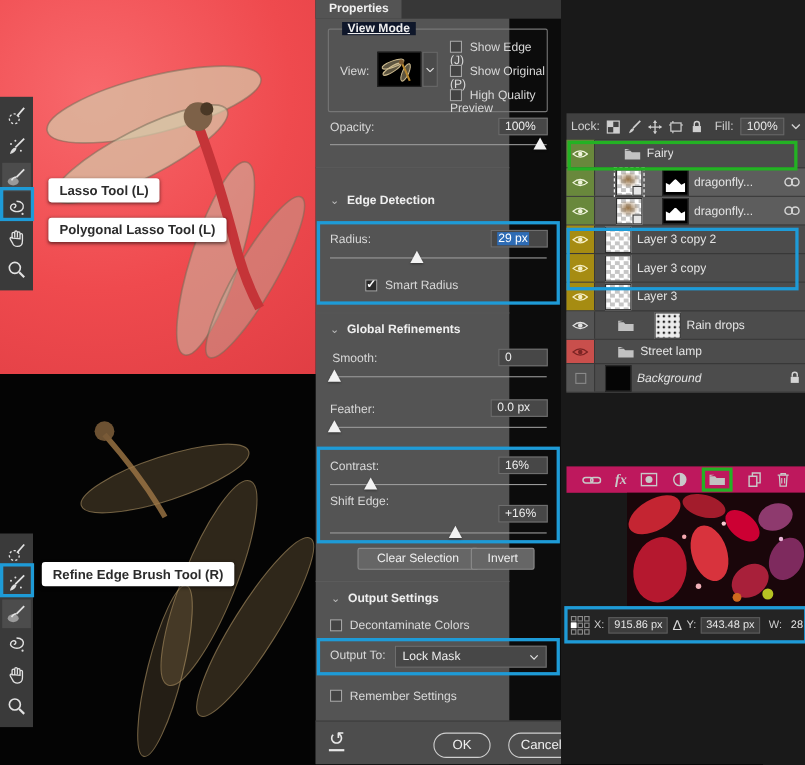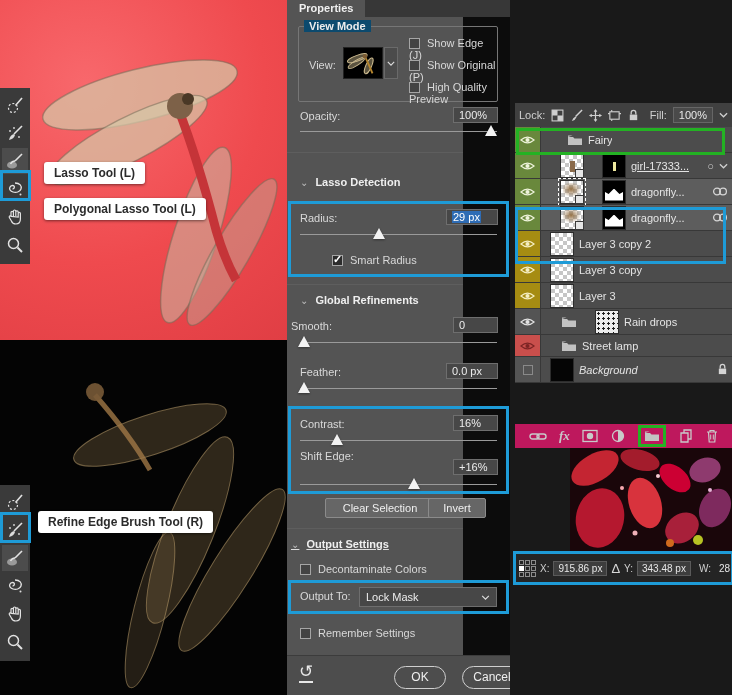--- a/index.html
+++ b/index.html
@@ -21,21 +21,21 @@
   .hl-green{border:3px solid #23b223;}
 
   .tooltip{background:#fff;color:#2b2b2b;font-size:12px;font-weight:600;
            padding:4px 10px;border-radius:3px;white-space:nowrap;box-shadow:0 1px 3px rgba(0,0,0,.5);}
 
   
   .props{left:287px;top:0;width:176px;height:695px;background:#545454;font-size:11px;}
   .tabbar{left:0;top:0;width:223px;height:17px;background:#373737;}
   .tab{display:inline-block;height:17px;line-height:17px;padding:0 12px;background:#545454;color:#f0f0f0;font-weight:bold;}
   .grp{border:1px solid #767676;border-radius:2px;}
-  .legend{position:absolute;top:-7px;left:5px;background:#0c4a6e;padding:0 5px;font-weight:bold;color:#ececec;}
+  .legend{position:absolute;top:-7px;left:12px;background:#0f172a;padding:0 5px;font-weight:bold;color:#ececec;text-decoration:underline;}
   .lbl{color:#d8d8d8;}
   .hdr{font-weight:bold;color:#efefef;}
   .chev{color:#bdbdbd;font-size:10px;margin-right:7px;}
   .valbox{background:#474747;border:1px solid #6e6e6e;height:16px;line-height:14px;
           padding:0 5px;color:#ececec;min-width:40px;text-align:left;}
   .valbox.sel span{background:#2e6cb5;color:#fff;padding:0 1px;}
   .track{height:1px;background:#9a9a9a;position:absolute;left:0;right:0;top:7px;}
   .slider{position:absolute;height:14px;}
   .thumb{position:absolute;top:1px;width:0;height:0;border-left:6px solid transparent;border-right:6px solid transparent;
          border-bottom:11px solid #f2f2f2;transform:translateX(-6px);filter:drop-shadow(0 1px 1px rgba(0,0,0,.4));}
@@ -340,41 +340,41 @@
     <span class="abs lbl" style="left:13px;top:110px;">Opacity:</span>
     <div class="abs valbox" style="left:166px;top:107px;width:45px;">100%</div>
     <div class="abs slider" style="left:13px;top:124px;width:197px;">
       <div class="track"></div>
         <div class="thumb" style="left:97%;"></div>
     </div>
 
     <div class="divider" style="top:152px;"></div>
 
     <div class="abs" style="left:13px;top:176px;">
-      <span class="chev">⌄</span><span class="hdr">Lasso Detection</span>
+      <span class="chev">⌄</span><span class="hdr">Edge Detection</span>
     </div>
     <div class="abs annot hl-blue" style="left:1px;top:201px;width:221px;height:76px;"></div>
     <span class="abs lbl" style="left:13px;top:212px;">Radius:</span>
     <div class="abs valbox sel" style="left:159px;top:209px;width:52px;">
       <span>29 px</span>
     </div>
     <div class="abs slider" style="left:13px;top:227px;width:197px;">
       <div class="track"></div>
         <div class="thumb" style="left:40%;"></div>
     </div>
     <div class="abs" style="left:13px;top:254px;margin-left:32px;">
       <span class="cb on"></span><span class="lbl">Smart Radius</span>
     </div>
 
     <div class="divider" style="top:284px;"></div>
 
     <div class="abs" style="left:13px;top:294px;">
       <span class="chev">⌄</span><span class="hdr">Global Refinements</span>
     </div>
-    <span class="abs lbl" style="left:4px;top:320px;">Smooth:</span>
+    <span class="abs lbl" style="left:15px;top:320px;">Smooth:</span>
     <div class="abs valbox" style="left:166px;top:317px;width:45px;">0</div>
     <div class="abs slider" style="left:13px;top:335px;width:197px;">
       <div class="track"></div>
         <div class="thumb" style="left:2%;"></div>
     </div>
 
     <span class="abs lbl" style="left:13px;top:366px;">Feather:</span>
     <div class="abs valbox" style="left:159px;top:363px;width:52px;">0.0 px</div>
     <div class="abs slider" style="left:13px;top:381px;width:197px;">
       <div class="track"></div>
@@ -393,21 +393,21 @@
     <div class="abs slider" style="left:13px;top:477px;width:197px;">
       <div class="track"></div>
         <div class="thumb" style="left:58%;"></div>
     </div>
 
     <div class="abs pbtn" style="left:38px;top:498px;width:110px;">Clear Selection</div>
     <div class="abs pbtn" style="left:140px;top:498px;width:58px;left:141px;">Invert</div>
 
     <div class="divider" style="top:528px;"></div>
 
-    <div class="abs" style="left:4px;top:538px;text-decoration:underline;">
+    <div class="abs" style="left:14px;top:538px;">
       <span class="chev">⌄</span><span class="hdr">Output Settings</span>
     </div>
     <div class="abs" style="left:13px;top:563px;">
       <span class="cb"></span><span class="lbl">Decontaminate Colors</span>
     </div>
     <div class="abs annot hl-blue" style="left:1px;top:580px;width:221px;height:34px;"></div>
     <span class="abs lbl" style="left:13px;top:590px;">Output To:</span>
     <div class="abs selectbox" style="left:72px;top:587px;width:138px;">
       <span>Lock Mask</span>
       <svg width="9" height="5" viewBox="0 0 10 6" style="stroke:#ddd;fill:none;">
@@ -463,39 +463,20 @@
         <svg class="rowicon" style="width:10px;height:6px;margin-left:6px;">
               <use href="#s-chevD"></use>
             </svg>
         <svg class="rowicon" style="width:16px;height:12px;">
               <use href="#s-folder"></use>
             </svg>
         <span class="lname">Fairy</span>
       </div>
 
 
-      <div class="lrow">
-        <div class="eyecell eg">
-              <svg style="color:#eef3da;stroke:#eef3da;fill:none">
-                <use href="#s-eye"></use>
-              </svg>
-            </div>
-        <div class="checker thumb-girl" style="margin-left:14px;">
-              <span class="badge"></span>
-            </div>
-        <svg class="rowicon" style="width:8px;height:16px;">
-              <use href="#s-link8"></use>
-            </svg>
-        <div class="maskth mask-girl"></div>
-        <span class="lname" style="text-decoration:underline;">girl-17333...</span>
-        <span style="margin-left:auto;color:#cfcfcf;font-size:11px;">○</span>
-        <svg style="width:9px;height:6px;stroke:#cfcfcf;fill:none;">
-              <use href="#s-chevD"></use>
-            </svg>
-      </div>
 
       <div class="lrow sel">
         <div class="eyecell eg">
               <svg style="color:#eef3da;stroke:#eef3da;fill:none">
                 <use href="#s-eye"></use>
               </svg>
             </div>
         <div class="checker thumb-df selthumb" style="margin-left:14px;">
               <span class="badge"></span>
             </div>

